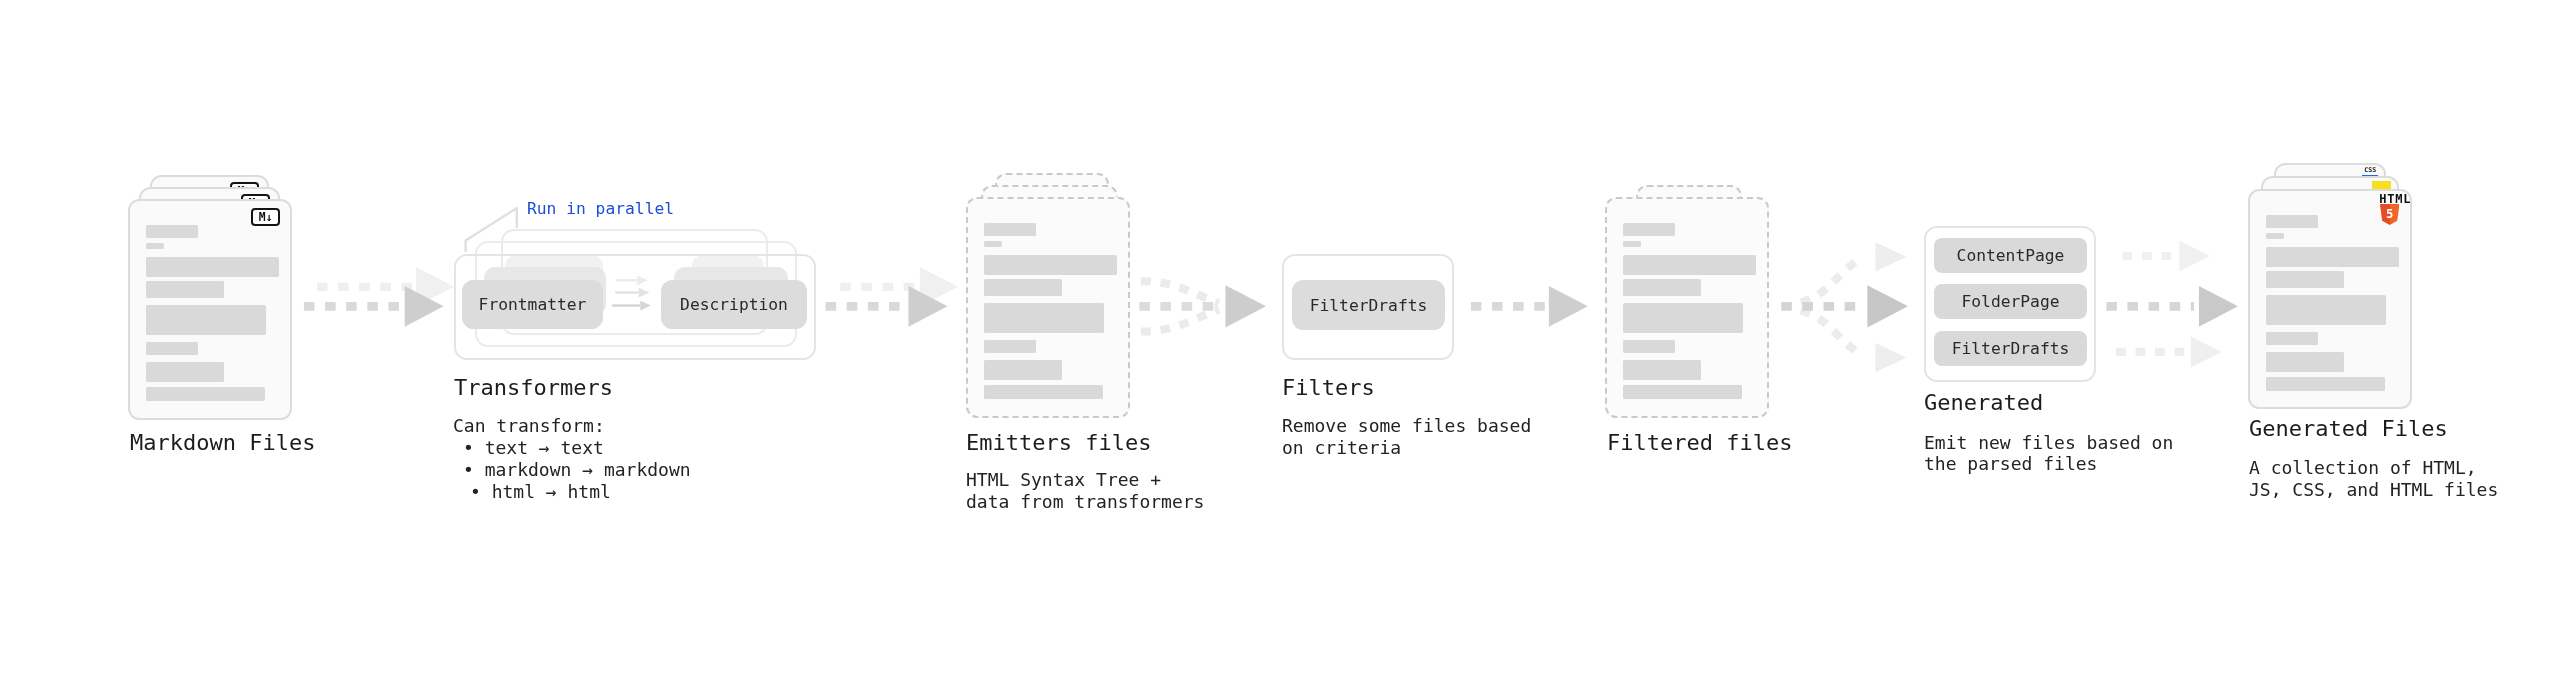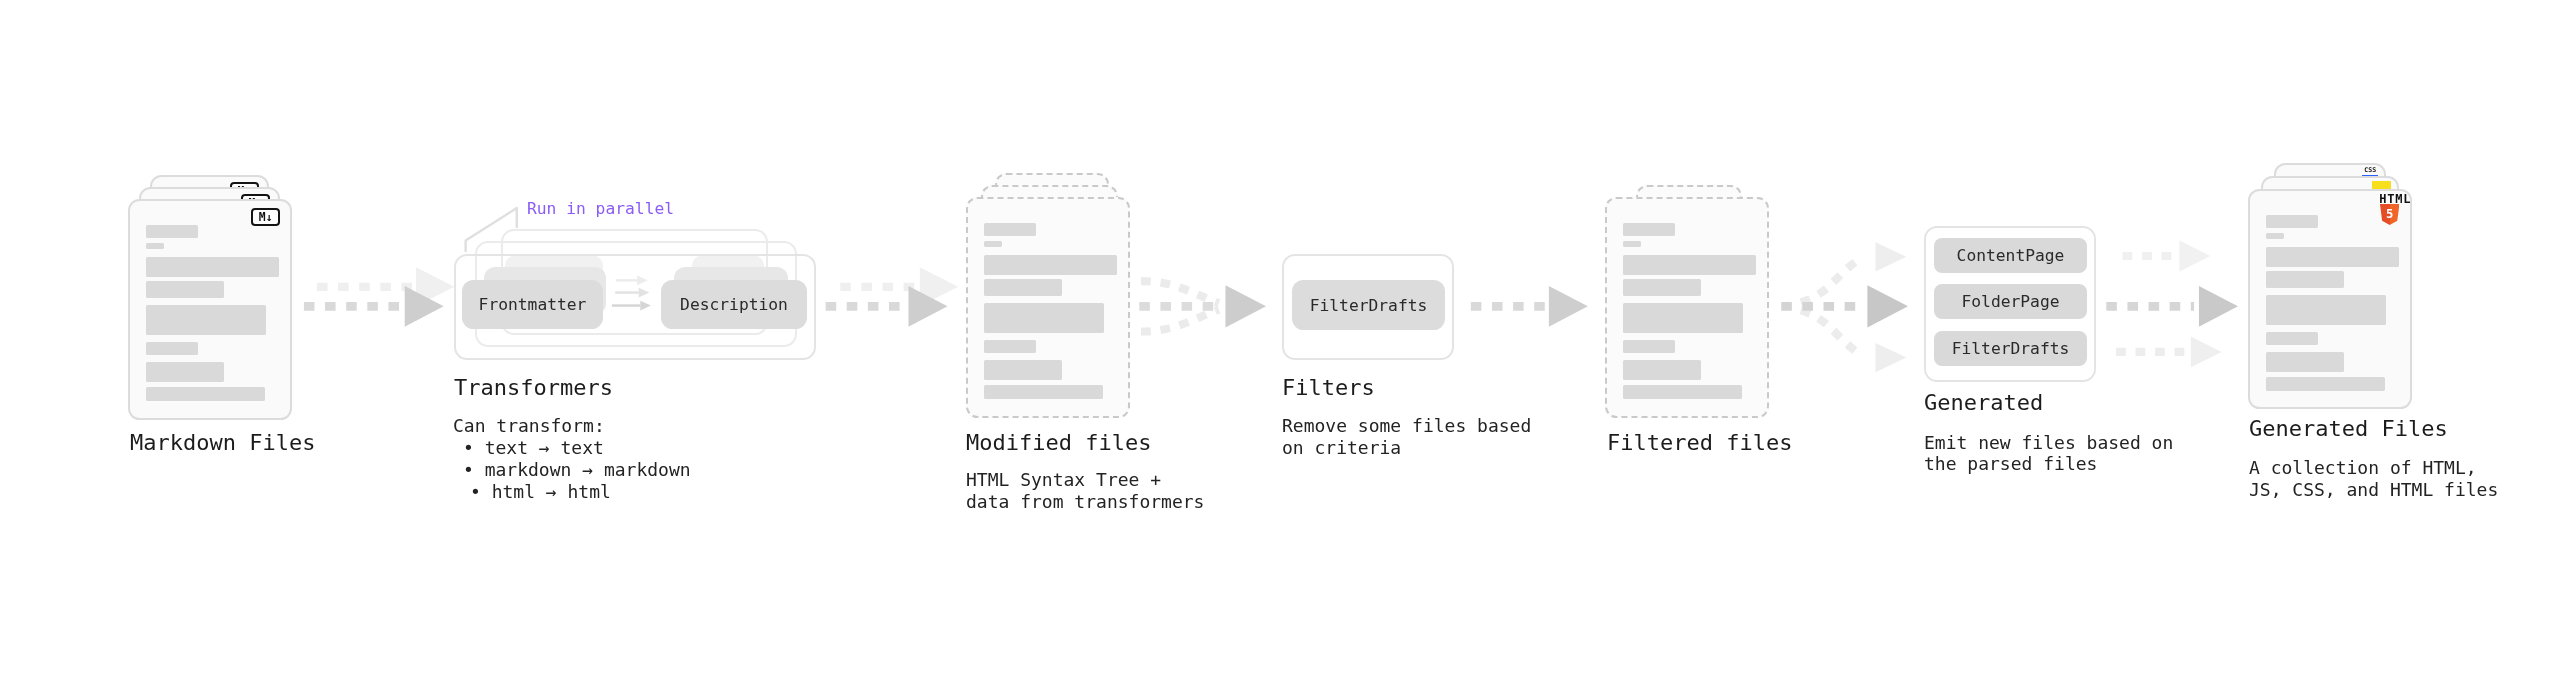--- a/index.html
+++ b/index.html
@@ -19,21 +19,21 @@
   
   .pill{position:absolute;background:#dcdcdc;border-radius:11.4px;display:flex;align-items:center;justify-content:center;
         font-size:16.3px;color:#2a2a2a;box-sizing:border-box;}
   .pill.g1{background:#e7e7e7;}
   .pill.g2{background:#f1f1f1;}
   .pill.emit{border-radius:8.1px;background:#d9d9d9;}
 
   
   .label{position:absolute;font-size:22px;color:#1c1c1c;white-space:pre;}
   .desc{position:absolute;font-size:18px;color:#232323;white-space:pre;}
-  .annotation{position:absolute;font-size:16.3px;color:#8b5cf6;white-space:pre;}
+  .annotation{position:absolute;font-size:16.3px;color:#1d4ed8;white-space:pre;}
 
   
   .md-badge{position:absolute;width:29px;height:18.7px;background:#ffffff;border:2.4px solid #141414;border-radius:4.1px;
             box-sizing:border-box;display:flex;align-items:center;justify-content:center;
             font-size:11.4px;font-weight:bold;color:#111;}
   .css-badge{position:absolute;width:21px;text-align:center;}
   .css-badge .t{font-size:6.5px;font-weight:bold;color:#111;line-height:6.5px;}
   .css-badge .u{height:3.3px;width:16.3px;margin:0.8px auto 0;}
   .js-badge{position:absolute;width:18.7px;height:9.8px;}
   .html5-badge{position:absolute;width:21px;text-align:center;}
@@ -171,21 +171,21 @@
         <i class="bar" style="top:24.4px;width:52px;height:13px"></i>
         <i class="bar" style="top:42px;width:18px;height:5.7px"></i>
         <i class="bar" style="top:56px;width:133px;height:19.5px"></i>
         <i class="bar" style="top:80px;width:78px;height:17px"></i>
         <i class="bar" style="top:104px;width:120px;height:30px"></i>
         <i class="bar" style="top:141px;width:52px;height:13px"></i>
         <i class="bar" style="top:161px;width:78px;height:20.3px"></i>
         <i class="bar" style="top:186px;width:119px;height:14px"></i>
       </div>
     </div>
-    <div class="label" style="left:966px;top:430px;">Modified files</div>
+    <div class="label" style="left:966px;top:430px;">Emitters files</div>
     <div class="desc" style="left:966px;top:469px;">HTML Syntax Tree +</div>
     <div class="desc" style="left:966px;top:491px;">data from transformers</div>
   </div>
 
   <div>
     <div class="card" style="left:1282px;top:254px;width:172px;height:106px;"></div>
     <div class="pill" style="left:1292px;top:280px;width:153px;height:50px;">FilterDrafts</div>
     <div class="label" style="left:1282px;top:375px;">Filters</div>
     <div class="desc" style="left:1282px;top:415px;">Remove some files based</div>
     <div class="desc" style="left:1282px;top:437px;">on criteria</div>

